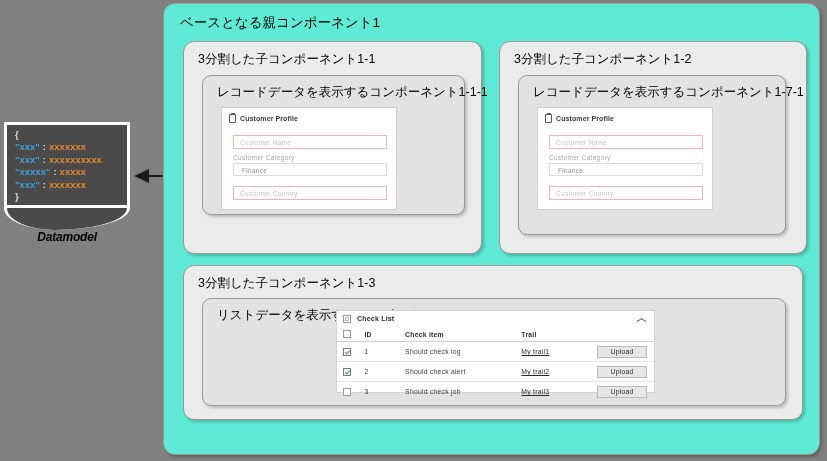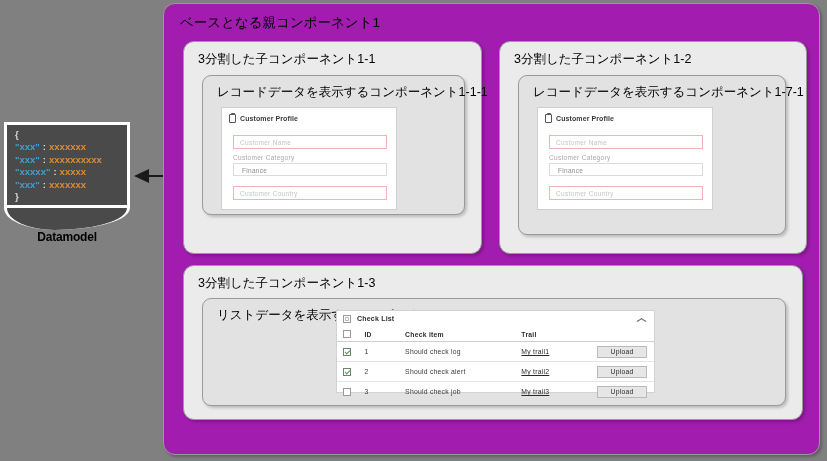--- a/index.html
+++ b/index.html
@@ -28,36 +28,36 @@
     background:transparent;
   }
   .json-body{position:absolute;left:8px;top:4px;width:112px;font-size:9.5px;line-height:12.4px;
     font-family:"Liberation Sans","DejaVu Sans",sans-serif;font-weight:bold;z-index:3;}
   .json-brace{color:#d9d9d9;}
   .json-key{color:#3f9fd6;}
   .json-colon{color:#d9d9d9;padding:0 3px;}
   .json-val{color:#e08a2e;}
   #datamodel-label{
     position:absolute;left:0;top:108px;width:126px;text-align:center;
-    font-size:12px;font-weight:bold;color:#000;letter-spacing:-0.2px;
+    font-size:12px;font-weight:bold;color:#000;letter-spacing:-0.2px;font-style:italic;
   }
 
   
   #arrow{position:absolute;left:134px;top:168px;width:132px;height:16px;}
   #arrow-line{position:absolute;left:14px;top:7px;width:118px;height:2.4px;background:#1a1a1a;}
   #arrow-head{
     position:absolute;left:0px;top:1px;width:0;height:0;
     border-top:7px solid transparent;border-bottom:7px solid transparent;
     border-right:15px solid #1a1a1a;
   }
 
   
   #parent-frame{
     position:absolute;left:163px;top:3px;width:657px;height:452px;
-    background:#a21caf;border:1.3px solid #9a9a9a;border-radius:12px;
+    background:#5eead4;border:1.3px solid #9a9a9a;border-radius:12px;
     box-sizing:border-box;
     box-shadow:2px 2px 3px rgba(0,0,0,0.25);
   }
   .frame-title{
     font-size:13.5px;color:#000;font-family:"Liberation Sans","DejaVu Sans",sans-serif;
     white-space:nowrap;
   }
   #parent-title{position:absolute;left:16px;top:10px;}
 
   

